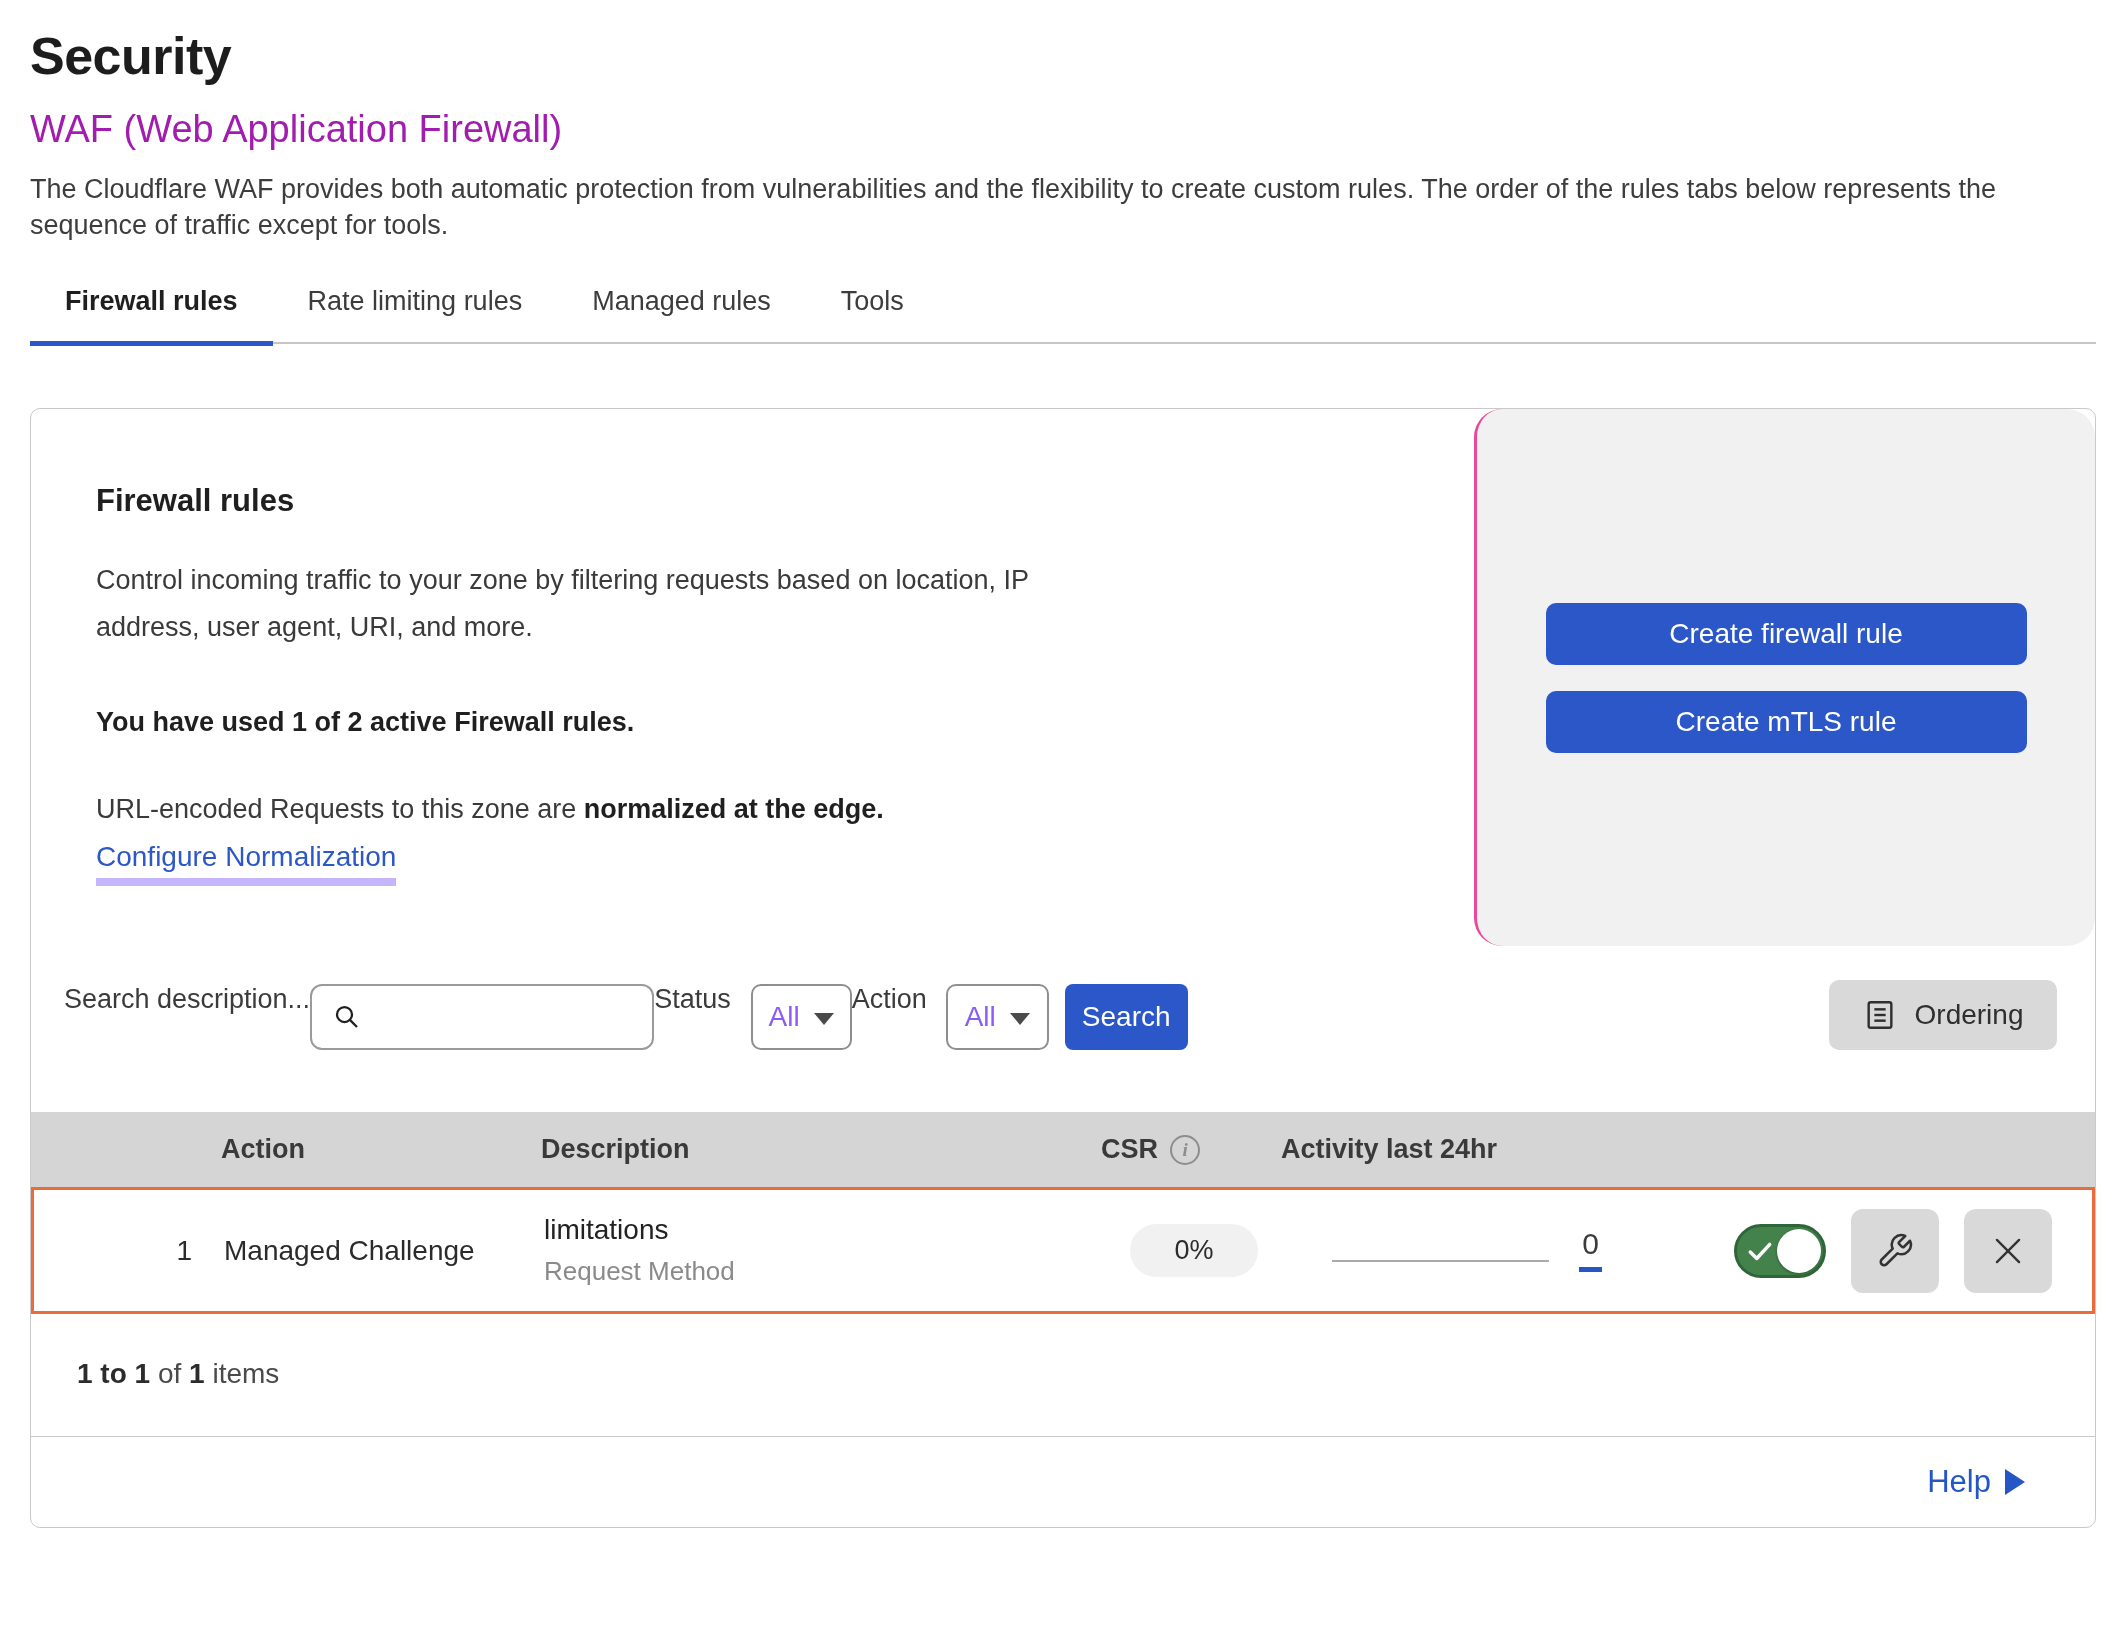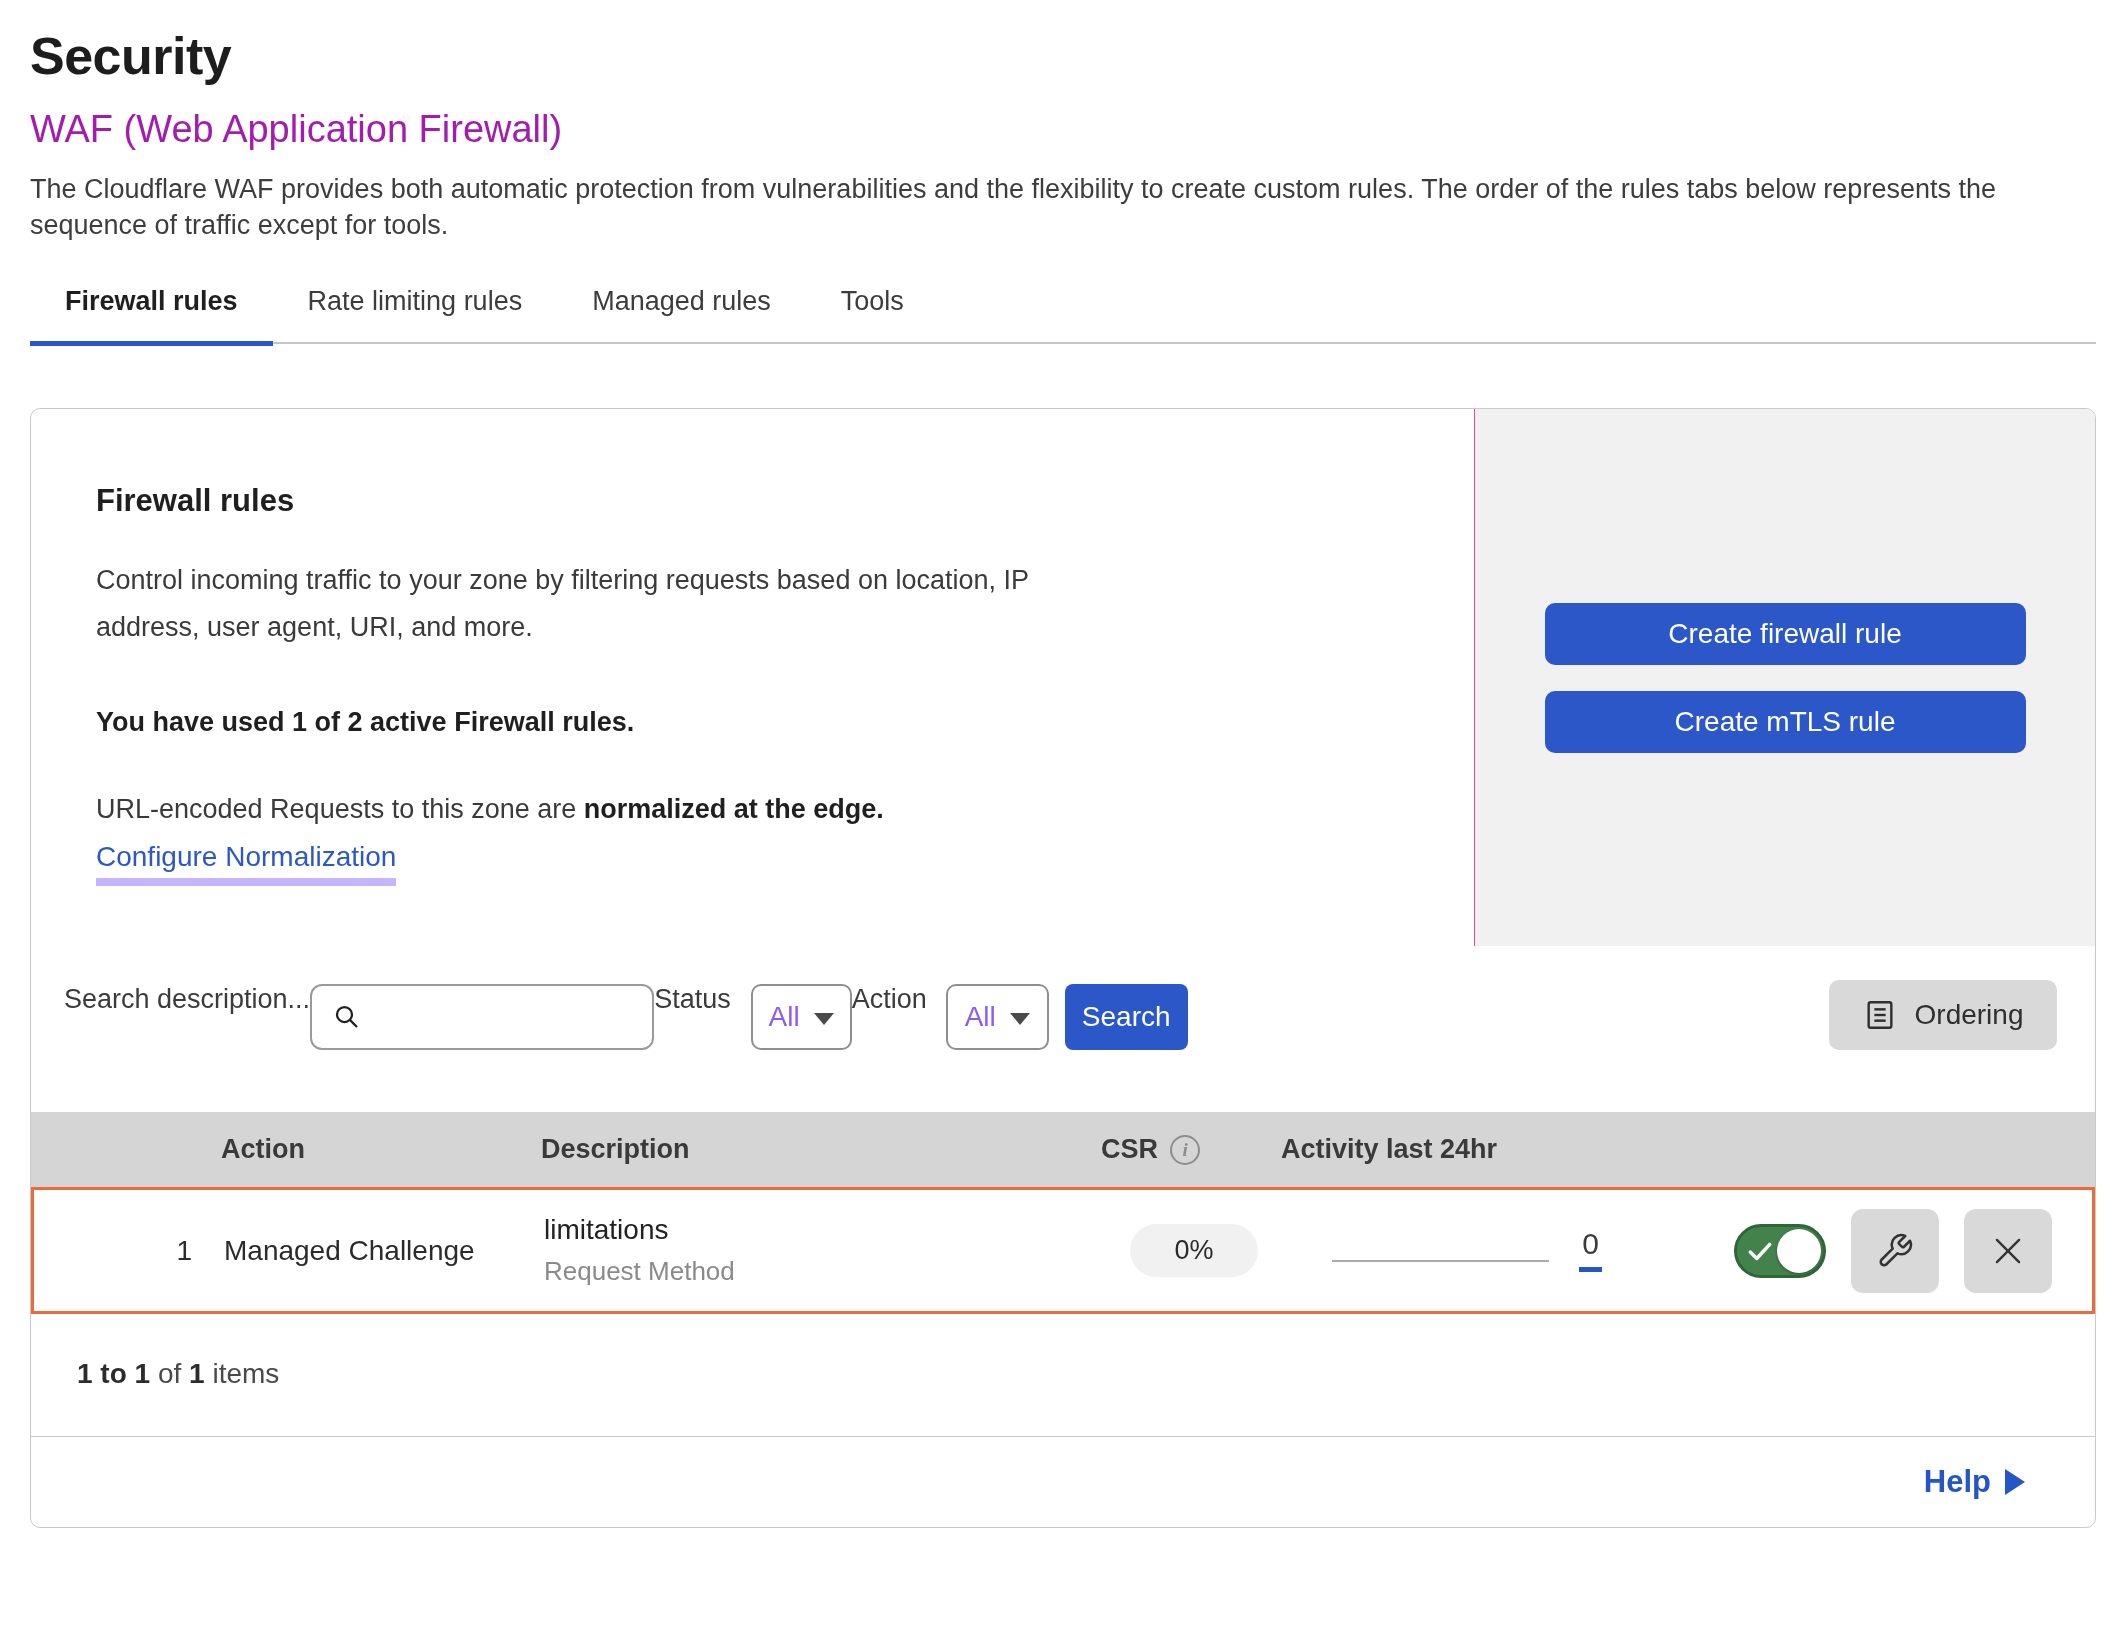--- a/index.html
+++ b/index.html
@@ -25,22 +25,22 @@
   .card { margin-top:64px; border:1.5px solid #c9c9c9; border-radius:10px; overflow:hidden; background:#fff; }
   .card-top { display:flex; min-height:518px; }
   .card-top-left { flex:1; padding:74px 65px 60px 65px; }
   .card-top-left h3 { font-size:31px; font-weight:bold; color:#1f1f1f; }
   .panel-desc { font-size:27px; line-height:1.74; color:#3a3a3a; margin-top:38px; max-width:975px; }
   .panel-usage { font-size:27px; font-weight:bold; color:#1f1f1f; margin-top:56px; }
   .panel-norm { font-size:27px; color:#3a3a3a; margin-top:56px; }
   .panel-norm b { color:#1f1f1f; }
   .panel-link { display:inline-block; margin-top:16px; font-size:28px; color:#2b57c8;
                 padding-bottom:5px; border-bottom:8px solid #c4b5fd; cursor:pointer; }
-  .card-top-right { width:621px; background:#f1f1f2; border-left:1px solid #ec4899;
-                    display:flex; flex-direction:column; align-items:center; justify-content:center; gap:26px; }
+  .card-top-right { width:621px; background:#f1f1f2; border-left:3px solid #ec4899;
+                    display:flex; flex-direction:column; align-items:center; justify-content:center; gap:26px;border-radius:28px; }
   .btn-primary { width:481px; height:62px; border:none; border-radius:10px; background:#2b57c8;
                  color:#fff; font-size:28px; font-family:inherit; cursor:pointer; }
 
   
   .filter-bar { display:flex; align-items:flex-end; padding:34px 38px 62px 33px; }
   .field { display:flex; }
   .field-label { font-size:27px; color:#3b3b3b; margin-bottom:15px; }
   .search-box { width:344px; height:66px; border:2px solid #9a9a9a; border-radius:12px;
                 display:flex; align-items:center; padding-left:20px; background:#fff; }
   .search-box input { border:none; outline:none; font-size:27px; font-family:inherit;
@@ -84,21 +84,21 @@
   .toggle .knob { position:absolute; top:2px; right:2px; width:44px; height:44px; border-radius:50%;
                   background:#fff; box-shadow:0 1px 3px rgba(0,0,0,.35); }
   .toggle svg { position:absolute; left:10px; top:14px; }
   .icon-btn { width:88px; height:84px; border:none; border-radius:12px; background:#d9d9d9;
               display:flex; align-items:center; justify-content:center; cursor:pointer; }
 
   
   .count-row { padding:44px 0 46px 46px; font-size:28px; color:#4a4a4a; }
   .count-row b { color:#2c2c2c; }
   .card-divider { border-top:1.5px solid #c9c9c9; }
-  .help-row { height:90px; display:flex; justify-content:flex-end; padding-right:70px;font-weight:bold; }
+  .help-row { height:90px; display:flex; justify-content:flex-end; padding-right:70px; }
   .help-link { display:flex; align-items:center; gap:14px; font-size:31px; color:#2456c5; cursor:pointer; }
   .help-arrow { width:0; height:0; border-top:13px solid transparent; border-bottom:13px solid transparent;
                 border-left:20px solid #2456c5; }
 </style>
 </head>
 <body>
 
 <div class="page">
 
   <div class="h1">Security</div>

